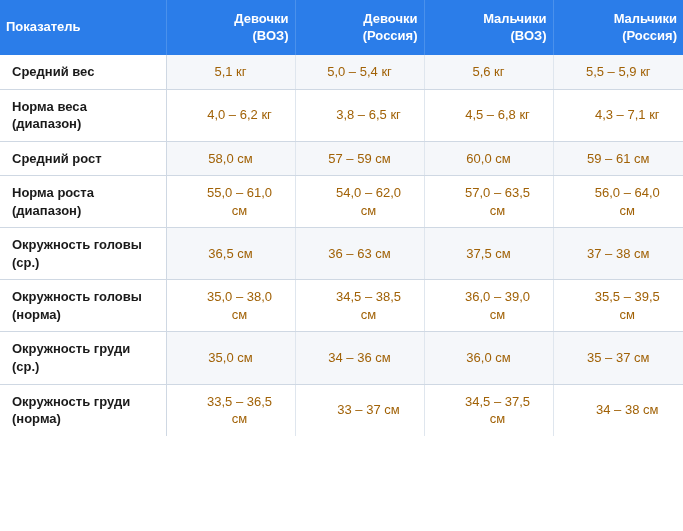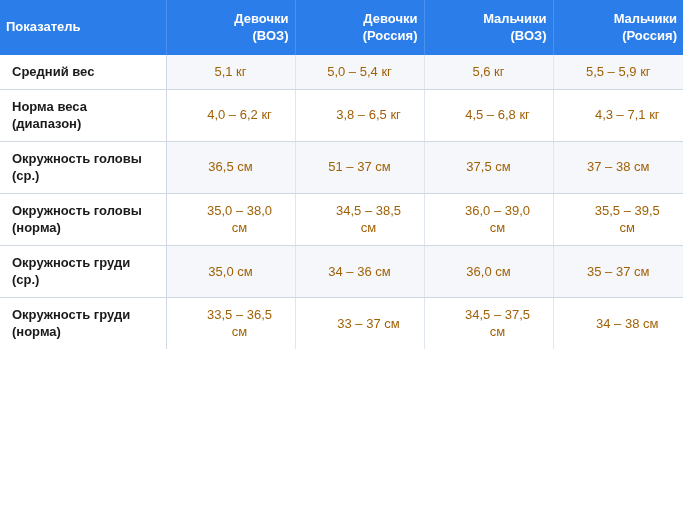--- a/index.html
+++ b/index.html
@@ -108,23 +108,37 @@
         <td class="val">5,5 – 5,9 кг</td>
       </tr>
       <tr class="even">
         <td class="rowhead">Норма веса<br>(диапазон)</td>
         <td class="val">4,0 – 6,2 кг</td>
         <td class="val">3,8 – 6,5 кг</td>
         <td class="val">4,5 – 6,8 кг</td>
         <td class="val">4,3 – 7,1 кг</td>
       </tr>
       <tr class="odd">
+        <td class="rowhead">Средний рост</td>
+        <td class="val">58,0 см</td>
+        <td class="val">57 – 59 см</td>
+        <td class="val">60,0 см</td>
+        <td class="val">59 – 61 см</td>
+      </tr>
+      <tr class="even">
+        <td class="rowhead">Норма роста<br>(диапазон)</td>
+        <td class="val">55,0 – 61,0<br>см</td>
+        <td class="val">54,0 – 62,0<br>см</td>
+        <td class="val">57,0 – 63,5<br>см</td>
+        <td class="val">56,0 – 64,0<br>см</td>
+      </tr>
+      <tr class="odd">
         <td class="rowhead">Окружность головы<br>(ср.)</td>
         <td class="val">36,5 см</td>
-        <td class="val">51 – 37 см</td>
+        <td class="val">36 – 63 см</td>
         <td class="val">37,5 см</td>
         <td class="val">37 – 38 см</td>
       </tr>
       <tr class="even">
         <td class="rowhead">Окружность головы<br>(норма)</td>
         <td class="val">35,0 – 38,0<br>см</td>
         <td class="val">34,5 – 38,5<br>см</td>
         <td class="val">36,0 – 39,0<br>см</td>
         <td class="val">35,5 – 39,5<br>см</td>
       </tr>

